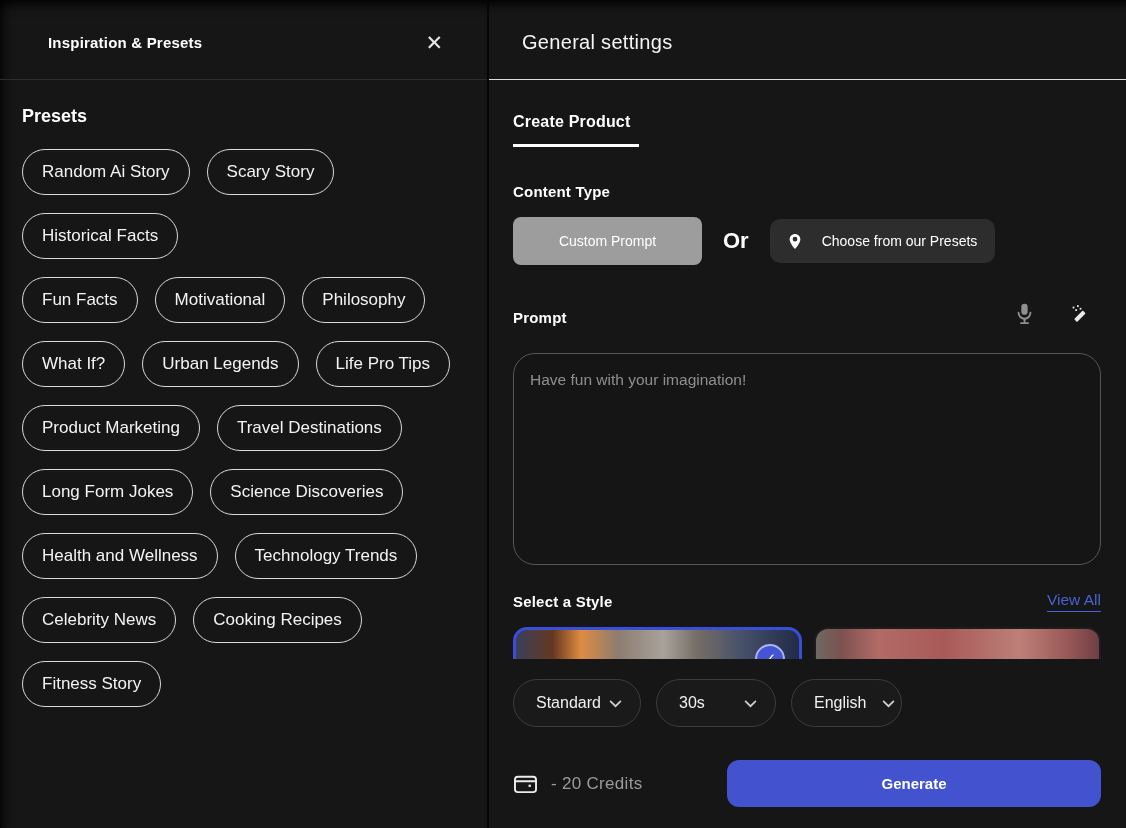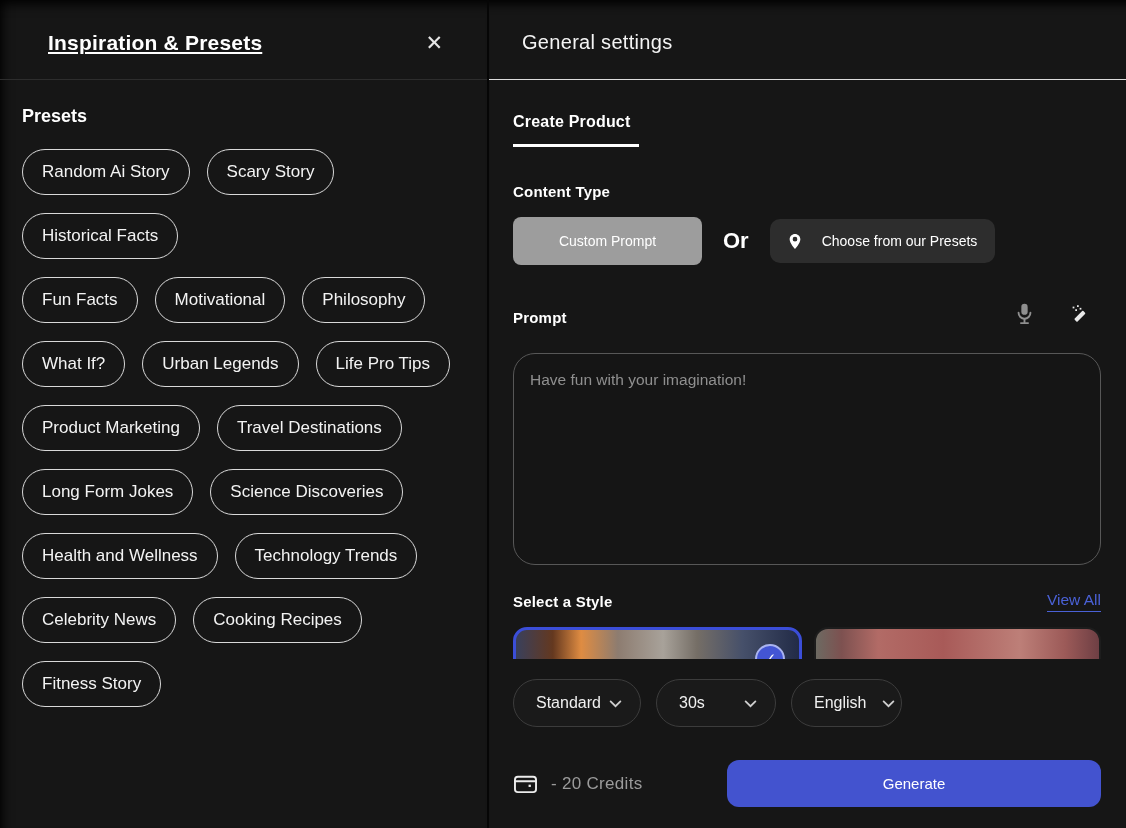--- a/index.html
+++ b/index.html
@@ -10,21 +10,21 @@
   .left-panel {
     width:489px; height:828px; background:#161616; flex:none;
     border-right:2px solid #060606;
     box-shadow: inset 0 16px 12px -12px #000, inset 14px 0 12px -12px #000;
     display:flex; flex-direction:column;
   }
   .left-header {
     height:80px; flex:none; display:flex; align-items:center;
     padding:6px 40px 0 48px; border-bottom:1px solid #2d2d2d;
   }
-  .left-title { font-size:21px; font-weight:bold; color:#ffffff; letter-spacing:.2px;text-decoration:underline; }
+  .left-title { font-size:15px; font-weight:bold; color:#ffffff; letter-spacing:.2px; }
   .close-btn {
     margin-left:auto; background:none; border:none; color:#e6e6e6;
     font-size:21px; line-height:1; cursor:pointer; padding:4px;
   }
   .presets-section { padding:26px 22px 0 22px; }
   .presets-heading { font-size:18px; font-weight:bold; color:#ffffff; margin-bottom:22px; }
   .preset-row { display:flex; gap:17px; margin-bottom:18px; }
   .preset-pill {
     background:transparent; border:1px solid #d9d9d9; border-radius:24px;
     color:#f3f3f3; font-size:17px; padding:12px 19px; white-space:nowrap; cursor:pointer;
@@ -109,21 +109,21 @@
     padding:0 18px 0 22px; color:#f0f0f0; font-size:16px; cursor:pointer;
   }
   .dropdown-quality { width:128px; }
   .dropdown-duration { width:120px; }
   .dropdown-language { width:111px;gap:16px; }
 
   .credits-row { margin-top:33px; display:flex; align-items:center; }
   .credits-text { margin-left:13px; color:#9b9b9b; font-size:17px; letter-spacing:.3px; }
   .generate-btn {
     margin-left:auto; width:374px; height:47px; background:#4353cf; border:none;
-    border-radius:12px; color:#ffffff; font-size:15px; font-weight:normal; cursor:pointer;
+    border-radius:12px; color:#ffffff; font-size:15px; font-weight:bold; cursor:pointer;
   }
 </style>
 </head>
 <body>
 
 <div class="app">
 
   <aside class="left-panel">
     <div class="left-header">
       <h1 class="left-title">Inspiration &amp; Presets</h1>

